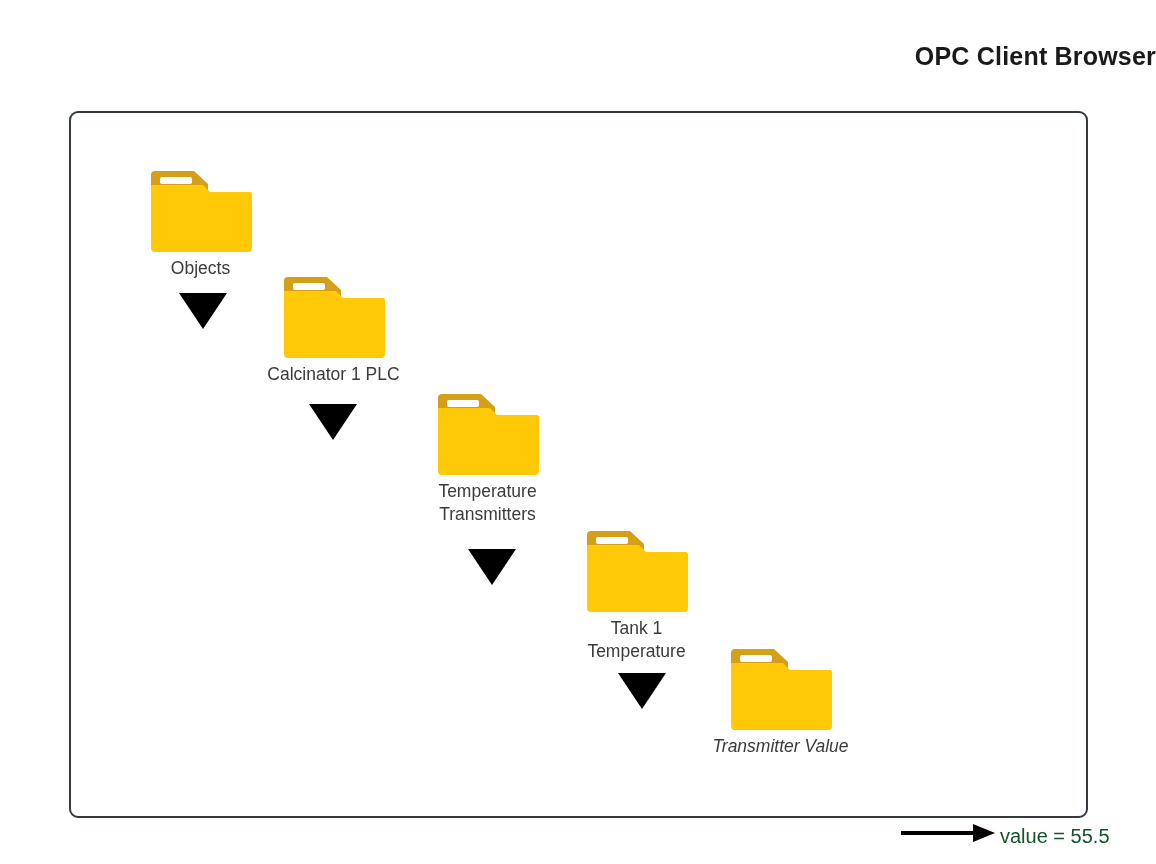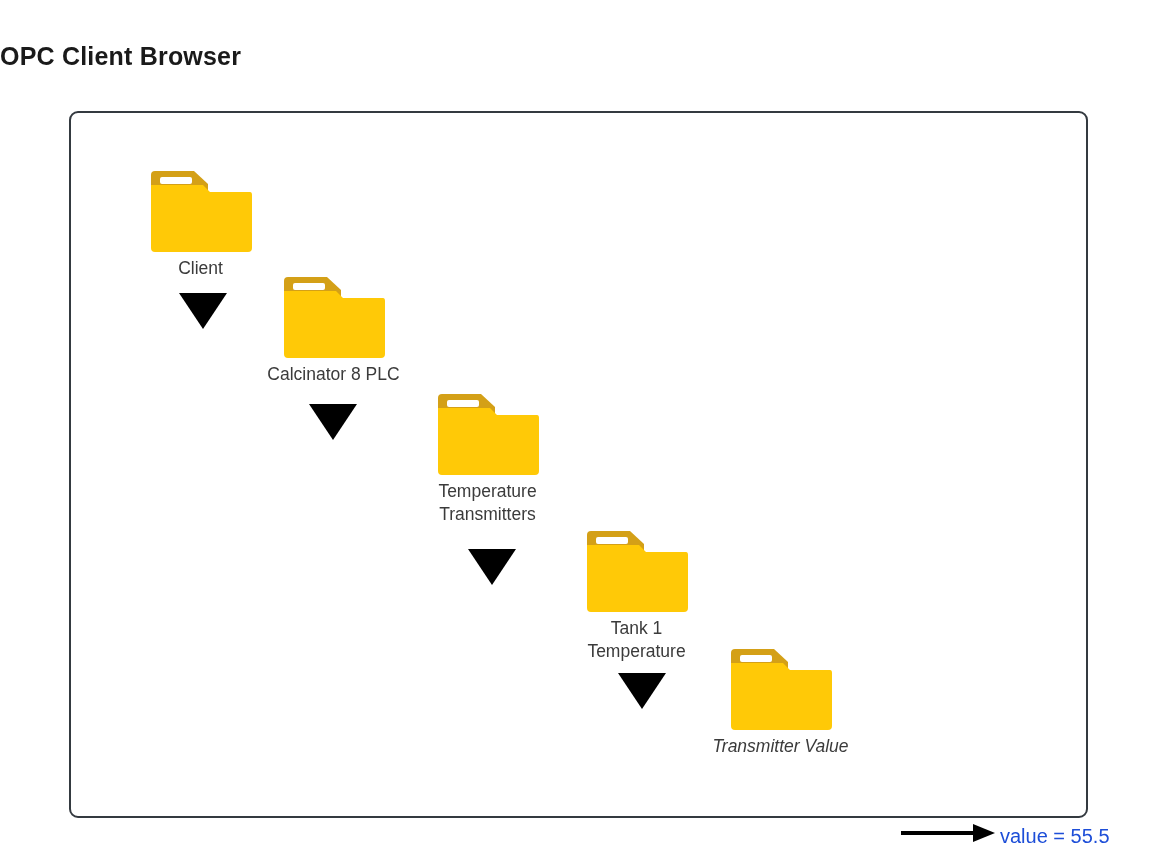--- a/index.html
+++ b/index.html
@@ -21,21 +21,21 @@
     width: 1156px;
     height: 864px;
   }
 
   
   #page-title {
     position: absolute;
     left: 0;
     top: 42px;
     width: 1156px;
-    text-align: left;
+    text-align: right;
     font-size: 25px;
     font-weight: bold;
     color: #1a1a1a;
     letter-spacing: 0.2px;
     white-space: nowrap;
   }
 
   
   #browser-frame {
     position: absolute;
@@ -86,59 +86,59 @@
     position: absolute;
     left: 830px;
     top: 709px;
   }
   #value-arrow svg { display: block; }
   #value-text {
     position: absolute;
     left: 929px;
     top: 712px;
     font-size: 20px;
-    color: #1d4ed8;
+    color: #14532d;
     white-space: nowrap;
   }
 </style>
 </head>
 <body>
 
 <div id="canvas">
 
   <div id="page-title">OPC Client Browser</div>
 
   <div id="browser-frame">
 
     <div class="folder-node" style="left:77px; top:56px;">
       <div class="folder-icon">
         <svg viewBox="0 0 105 85" xmlns="http://www.w3.org/2000/svg">
           <path d="M3,6 Q3,2 7,2 L46,2 L60,15 L60,26 L3,26 Z" fill="#D4A017"></path>
           <rect x="12" y="8" width="32" height="7" rx="2" fill="#FFFFFF"></rect>
           <path d="M3,16 L55,16 L62,23 L102,23 Q104,23 104,26 L104,79 Q104,83 100,83 L7,83 Q3,83 3,79 Z" fill="#FFC907"></path>
         </svg>
       </div>
-      <div class="folder-label">Client</div>
+      <div class="folder-label">Objects</div>
     </div>
 
     <div class="down-arrow" style="left:108px; top:180px;">
       <svg width="48" height="36" viewBox="0 0 48 36" xmlns="http://www.w3.org/2000/svg">
         <polygon points="0,0 48,0 24,36" fill="#000000"></polygon>
       </svg>
     </div>
 
     <div class="folder-node" style="left:210px; top:162px;">
       <div class="folder-icon">
         <svg viewBox="0 0 105 85" xmlns="http://www.w3.org/2000/svg">
           <path d="M3,6 Q3,2 7,2 L46,2 L60,15 L60,26 L3,26 Z" fill="#D4A017"></path>
           <rect x="12" y="8" width="32" height="7" rx="2" fill="#FFFFFF"></rect>
           <path d="M3,16 L55,16 L62,23 L102,23 Q104,23 104,26 L104,79 Q104,83 100,83 L7,83 Q3,83 3,79 Z" fill="#FFC907"></path>
         </svg>
       </div>
-      <div class="folder-label">Calcinator 8 PLC</div>
+      <div class="folder-label">Calcinator 1 PLC</div>
     </div>
 
     <div class="down-arrow" style="left:238px; top:291px;">
       <svg width="48" height="36" viewBox="0 0 48 36" xmlns="http://www.w3.org/2000/svg">
         <polygon points="0,0 48,0 24,36" fill="#000000"></polygon>
       </svg>
     </div>
 
     <div class="folder-node" style="left:364px; top:279px;">
       <div class="folder-icon">

